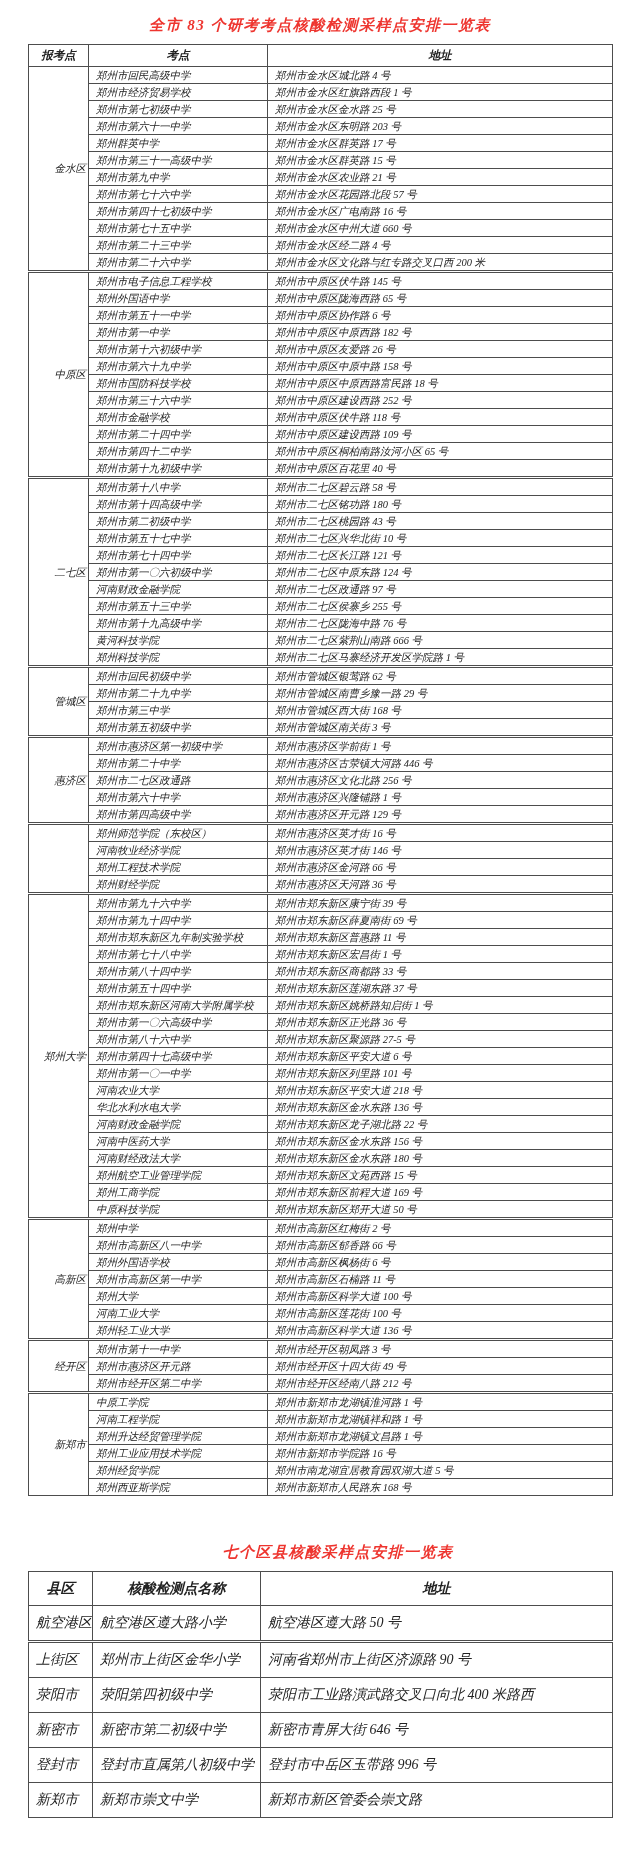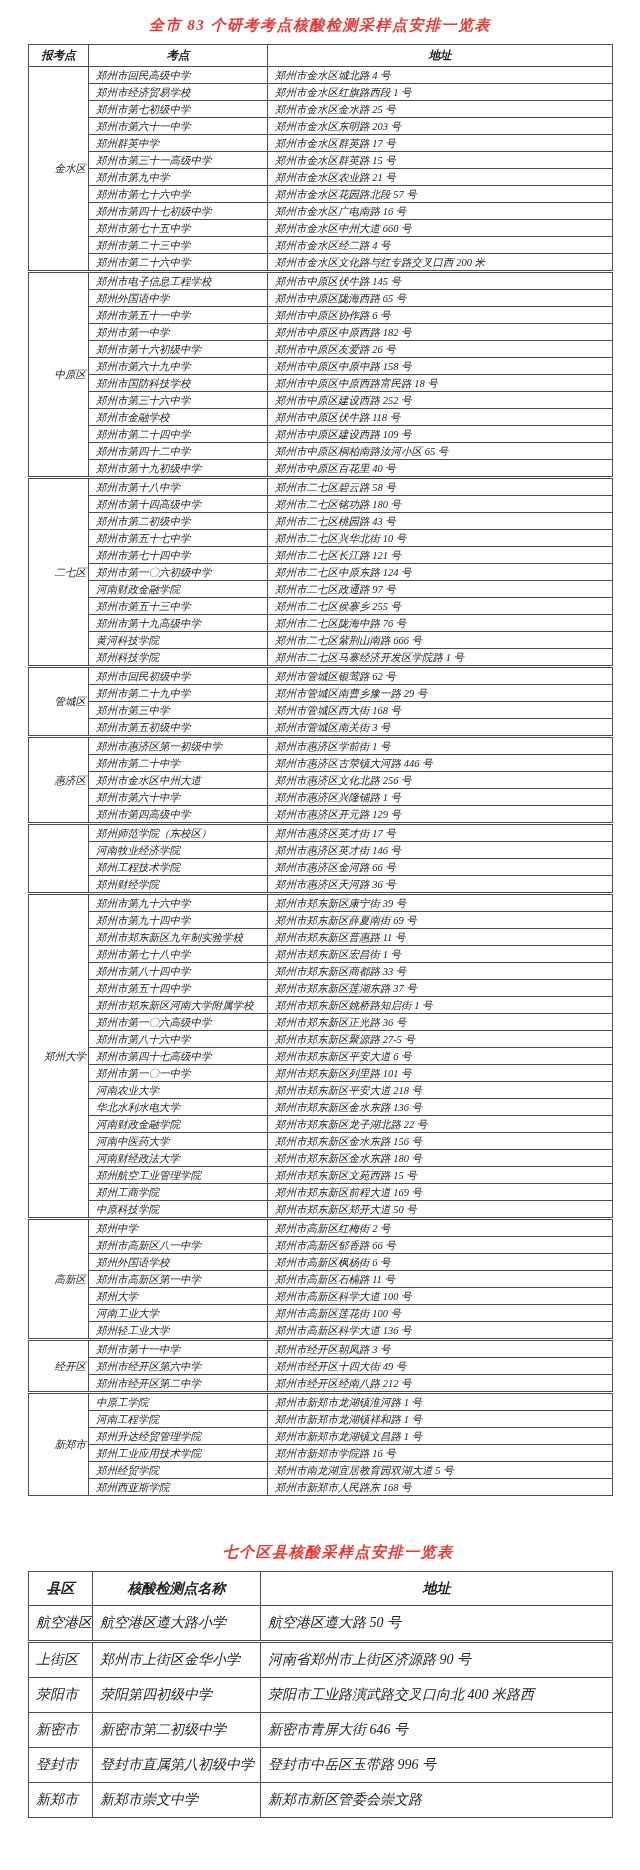--- a/index.html
+++ b/index.html
@@ -242,37 +242,37 @@
         <tr>
           <td class="district" rowspan="5">惠济区</td>
           <td class="site">郑州市惠济区第一初级中学</td>
           <td class="addr">郑州市惠济区学前街 1 号</td>
         </tr>
         <tr>
           <td class="site">郑州市第二十中学</td>
           <td class="addr">郑州市惠济区古荥镇大河路 446 号</td>
         </tr>
         <tr>
-          <td class="site">郑州市金水区中州大道</td>
+          <td class="site">郑州市二七区政通路</td>
           <td class="addr">郑州市惠济区文化北路 256 号</td>
         </tr>
         <tr>
           <td class="site">郑州市第六十中学</td>
           <td class="addr">郑州市惠济区兴隆铺路 1 号</td>
         </tr>
         <tr>
           <td class="site">郑州市第四高级中学</td>
           <td class="addr">郑州市惠济区开元路 129 号</td>
         </tr>
       </tbody>
       <tbody class="sep">
         <tr>
           <td class="district" rowspan="4"></td>
           <td class="site">郑州师范学院（东校区）</td>
-          <td class="addr">郑州市惠济区英才街 17 号</td>
+          <td class="addr">郑州市惠济区英才街 16 号</td>
         </tr>
         <tr>
           <td class="site">河南牧业经济学院</td>
           <td class="addr">郑州市惠济区英才街 146 号</td>
         </tr>
         <tr>
           <td class="site">郑州工程技术学院</td>
           <td class="addr">郑州市惠济区金河路 66 号</td>
         </tr>
         <tr>
@@ -390,21 +390,21 @@
           <td class="addr">郑州市高新区科学大道 136 号</td>
         </tr>
       </tbody>
       <tbody class="sep">
         <tr>
           <td class="district" rowspan="3">经开区</td>
           <td class="site">郑州市第十一中学</td>
           <td class="addr">郑州市经开区朝凤路 3 号</td>
         </tr>
         <tr>
-          <td class="site">郑州市经开区第六中学</td>
+          <td class="site">郑州市惠济区开元路</td>
           <td class="addr">郑州市经开区十四大街 49 号</td>
         </tr>
         <tr>
           <td class="site">郑州市经开区第二中学</td>
           <td class="addr">郑州市经开区经南八路 212 号</td>
         </tr>
       </tbody>
       <tbody class="sep">
         <tr>
           <td class="district" rowspan="6">新郑市</td>

